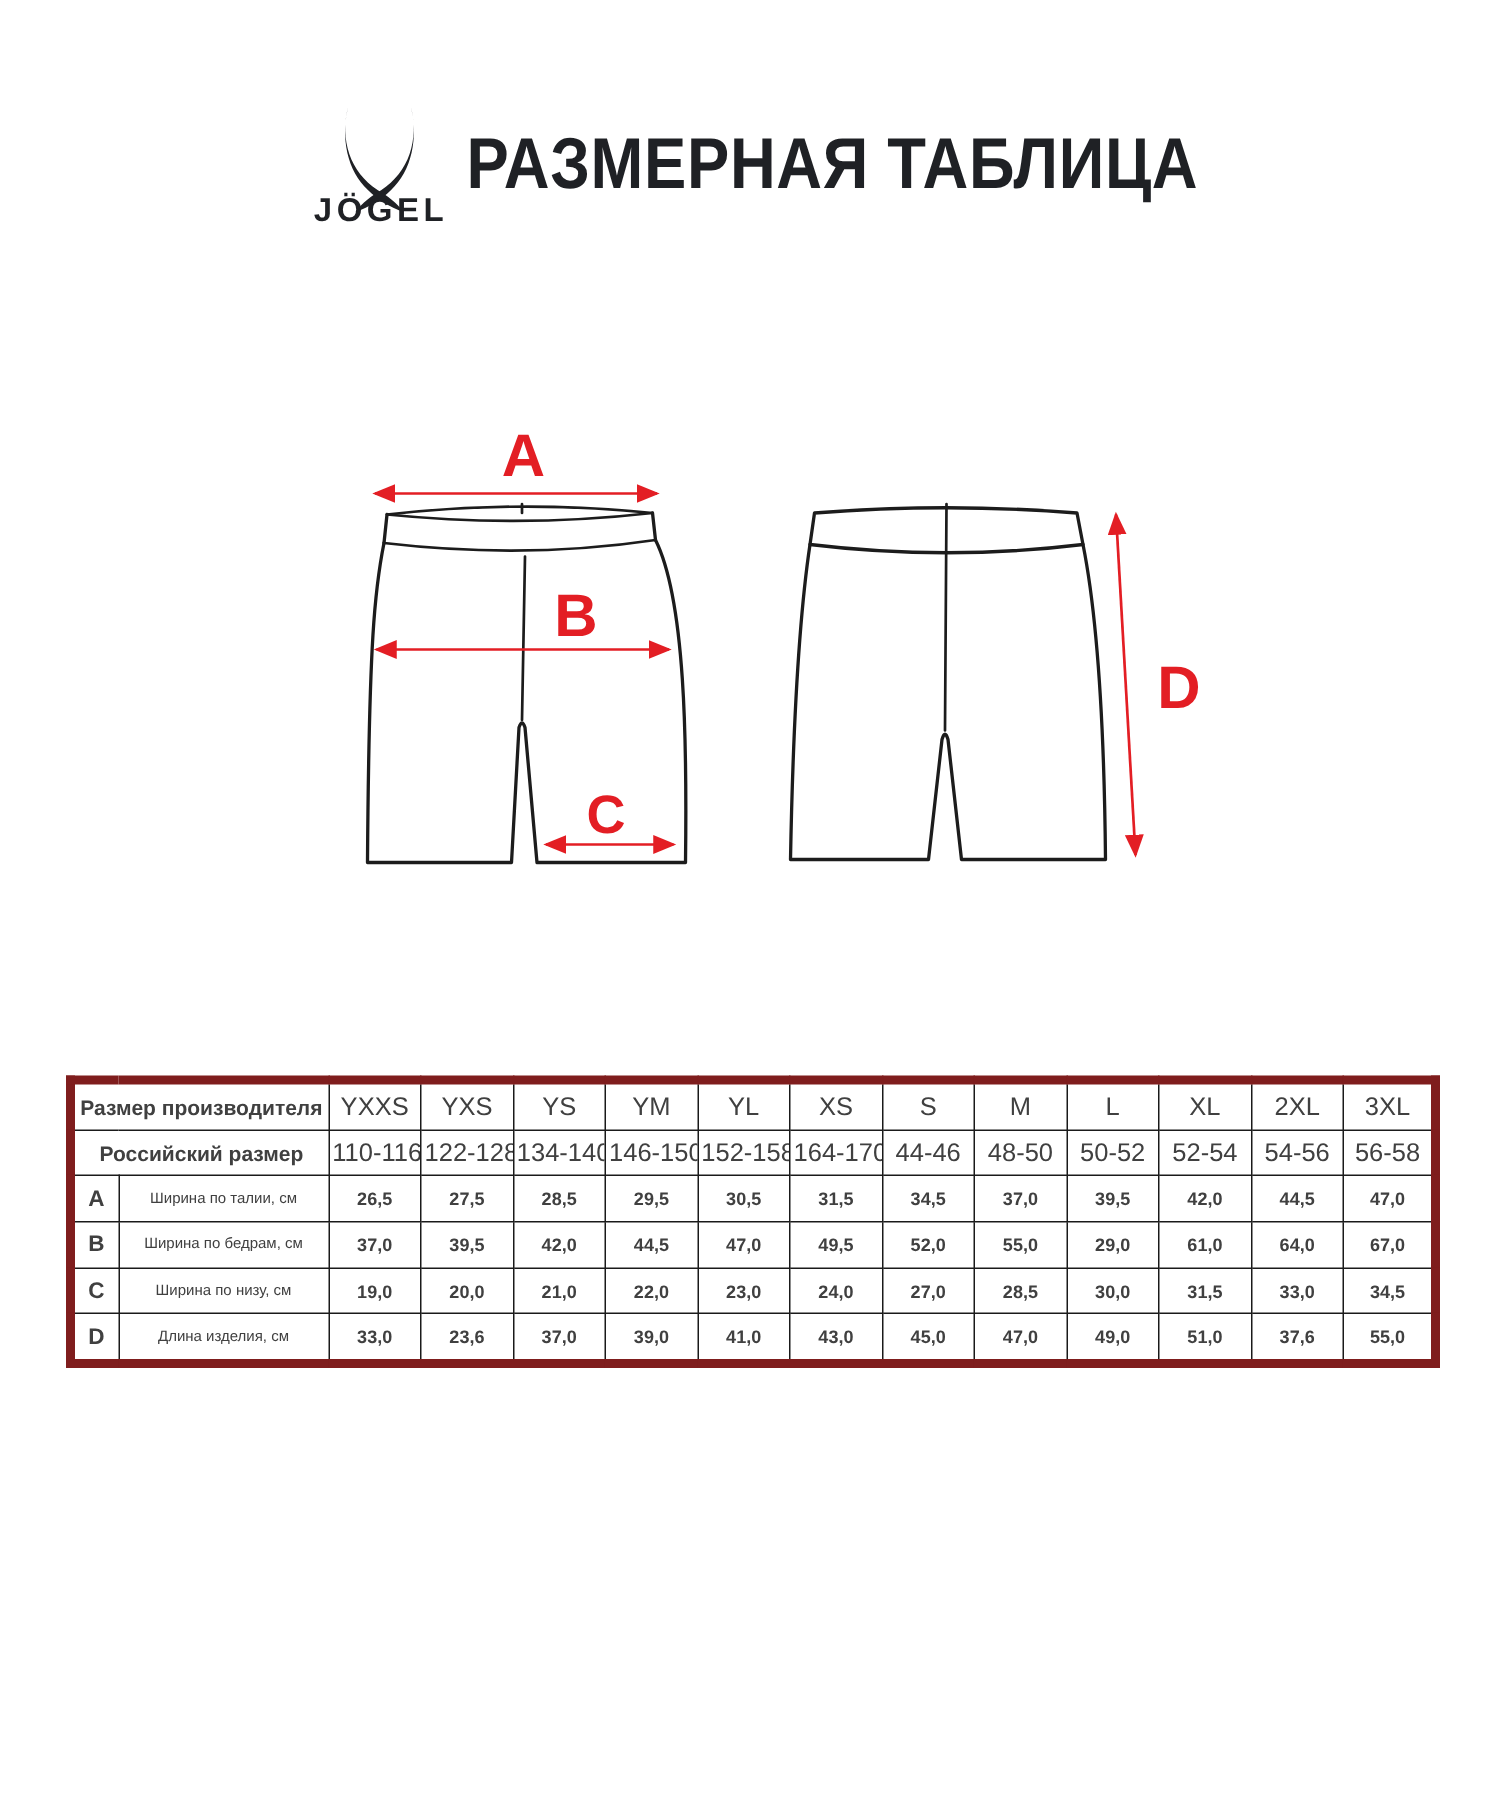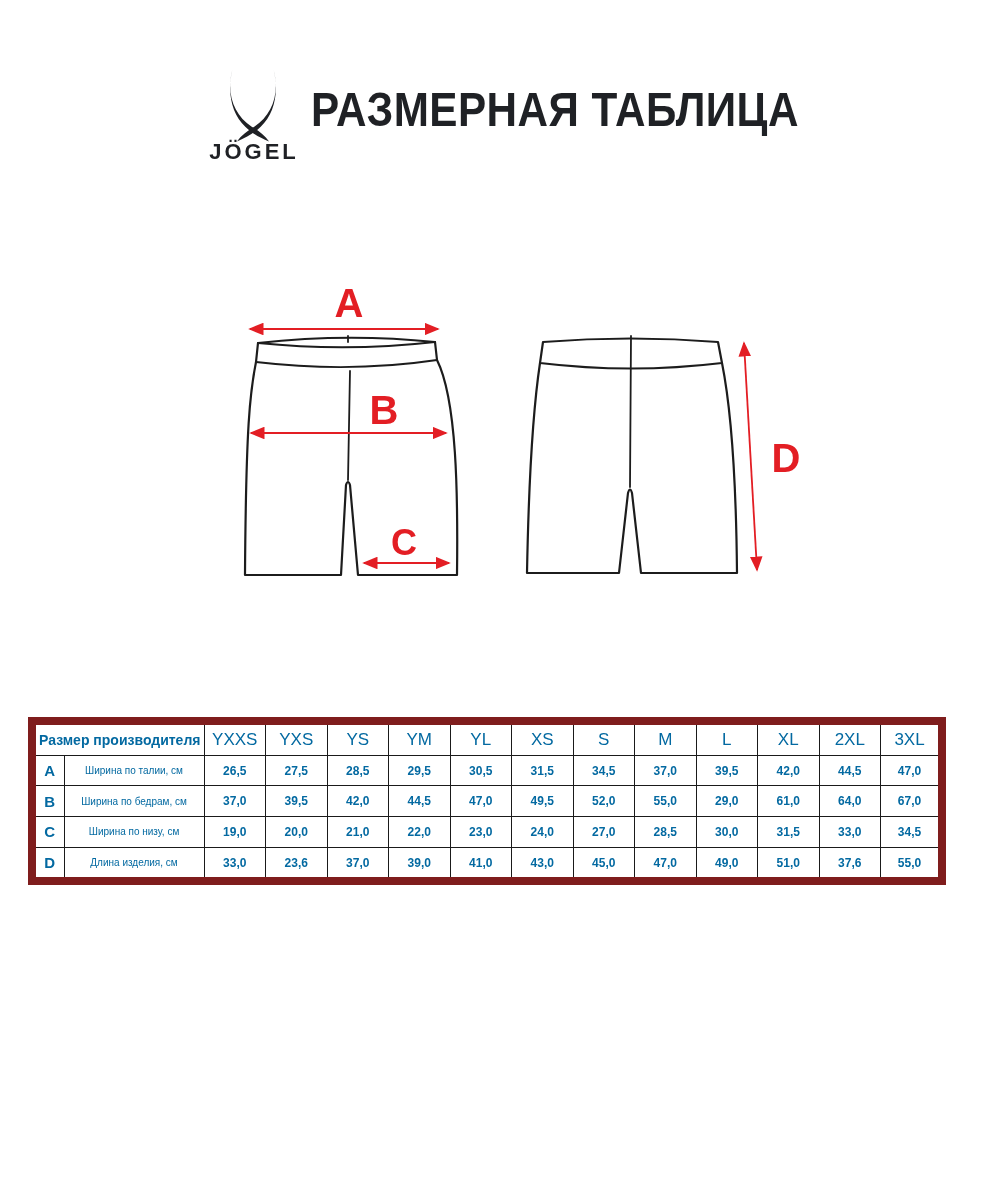--- a/index.html
+++ b/index.html
@@ -7,43 +7,43 @@
     position:relative;
     width:998px;height:1200px;
     background:#ffffff;
     font-family:"Liberation Sans", sans-serif;
     overflow:hidden;
     margin:0 auto;
   }
   
   .logo-mark{position:absolute;left:219px;top:70px;width:68px;height:74px;}
   .logo-text{
-    position:absolute;left:190px;top:139px;width:128px;
+    position:absolute;left:190px;top:127px;width:128px;
     text-align:center;font-size:22px;font-weight:bold;letter-spacing:3px;
     color:#1f2125;
   }
   .page-title{
     position:absolute;left:311px;top:86px;
     font-size:48px;font-weight:bold;line-height:1;
     color:#1f2125;letter-spacing:0.5px;white-space:nowrap;
     transform:scaleX(0.88);transform-origin:left top;
   }
   
   .diagram-svg{position:absolute;left:230px;top:280px;width:580px;height:310px;}
   .outline{fill:none;stroke:#1c1c1c;stroke-width:2.2;stroke-linejoin:round;stroke-linecap:round;}
   .outline-thin{fill:none;stroke:#1c1c1c;stroke-width:1.8;stroke-linecap:round;}
   .dim-line{fill:none;stroke:#e31e24;stroke-width:1.8;}
   .dim-letter{font-family:"Liberation Sans",sans-serif;font-weight:bold;fill:#e31e24;}
   
   .size-table{
-    position:absolute;left:28px;top:717px;
+    position:absolute;left:44px;top:717px;
     border-collapse:collapse;table-layout:fixed;
     width:910px;
-    border:8px solid #7f1d1d;
-    color:#0369a1;
+    border:6px solid #7f1d1d;
+    color:#404040;
   }
   .size-table td,.size-table th{
     border:1.5px solid #1a1a1a;
     height:29.7px;padding:0 2px;
     text-align:center;vertical-align:middle;
     white-space:nowrap;overflow:hidden;
   }
   .c-letter{width:32px;}
   .c-param{width:140px;}
   .c-data{width:61.5px;}
@@ -132,20 +132,35 @@
           <th class="sizecode">YS</th>
           <th class="sizecode">YM</th>
           <th class="sizecode">YL</th>
           <th class="sizecode">XS</th>
           <th class="sizecode">S</th>
           <th class="sizecode">M</th>
           <th class="sizecode">L</th>
           <th class="sizecode">XL</th>
           <th class="sizecode">2XL</th>
           <th class="sizecode">3XL</th>
+        </tr>
+        <tr>
+          <th class="rowhead" colspan="2">Российский размер</th>
+          <td class="sizecode">110-116</td>
+          <td class="sizecode">122-128</td>
+          <td class="sizecode">134-140</td>
+          <td class="sizecode">146-150</td>
+          <td class="sizecode">152-158</td>
+          <td class="sizecode">164-170</td>
+          <td class="sizecode">44-46</td>
+          <td class="sizecode">48-50</td>
+          <td class="sizecode">50-52</td>
+          <td class="sizecode">52-54</td>
+          <td class="sizecode">54-56</td>
+          <td class="sizecode">56-58</td>
         </tr>
         <tr>
           <td class="letter">A</td>
           <td class="param">Ширина по талии, см</td>
           <td class="val">26,5</td>
           <td class="val">27,5</td>
           <td class="val">28,5</td>
           <td class="val">29,5</td>
           <td class="val">30,5</td>
           <td class="val">31,5</td>

